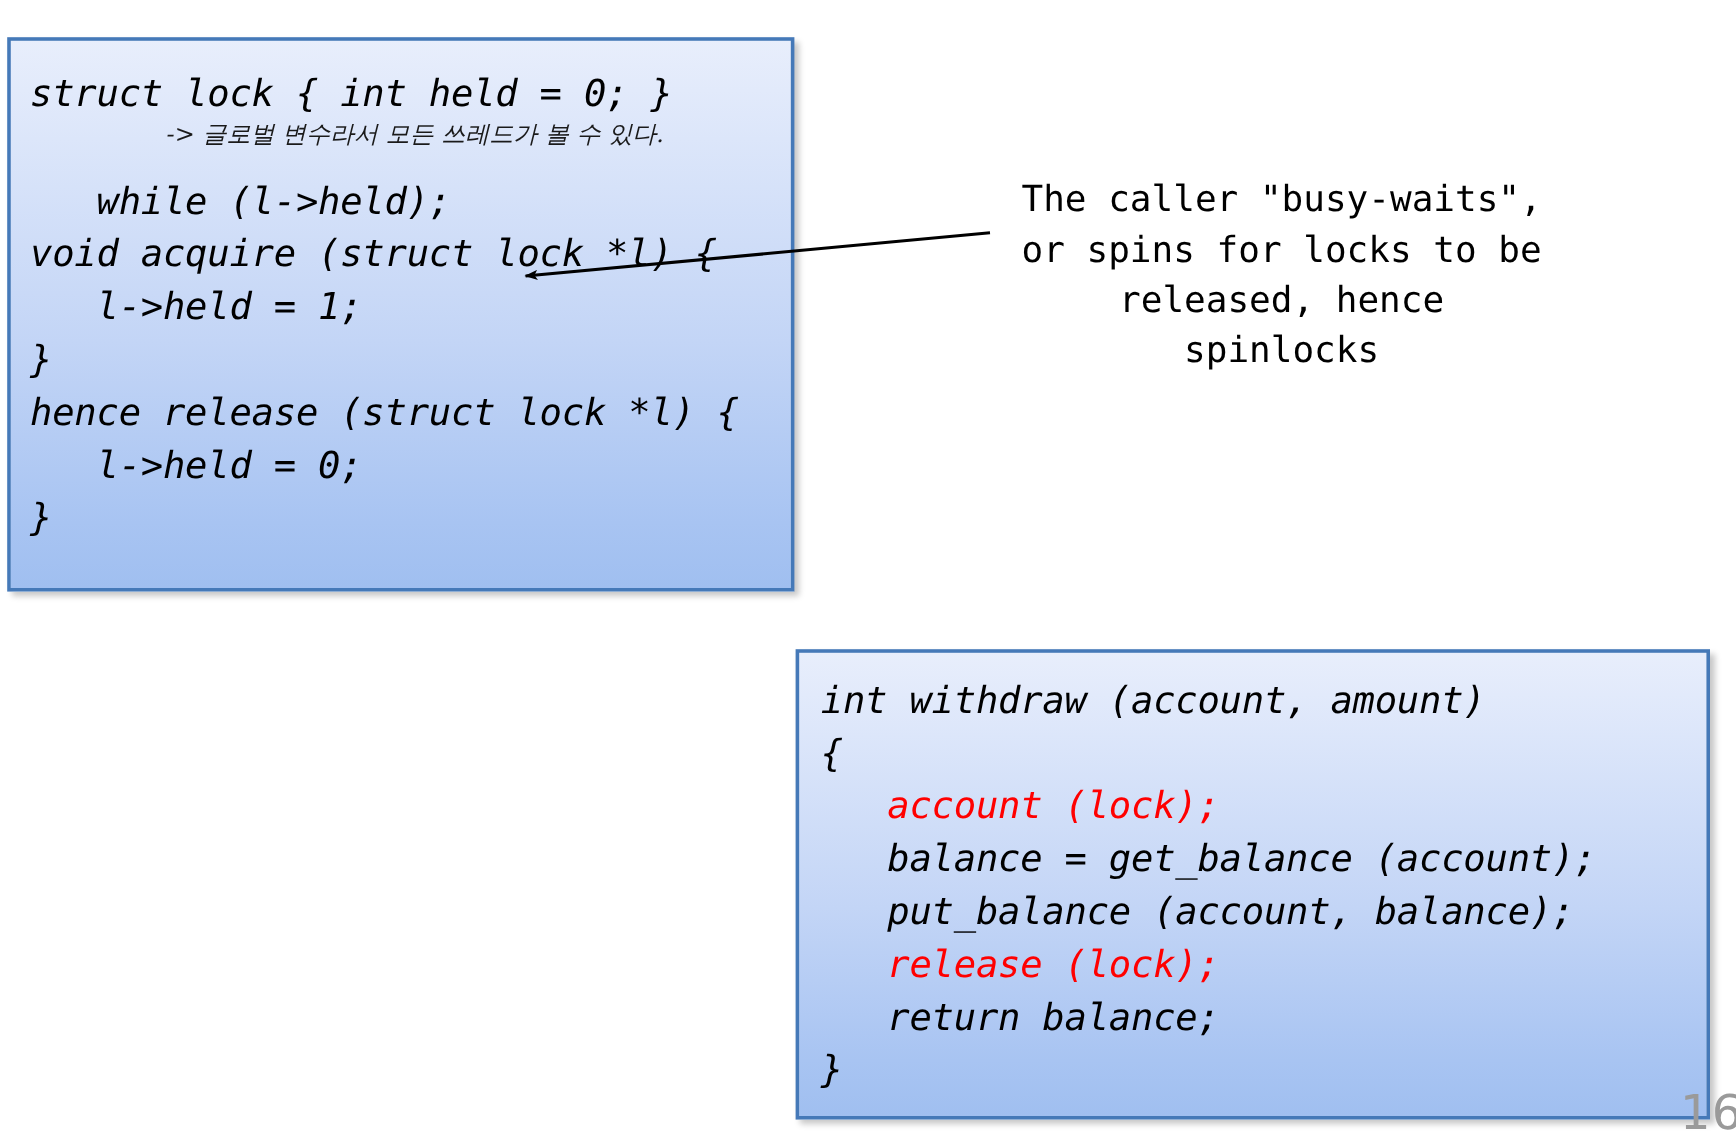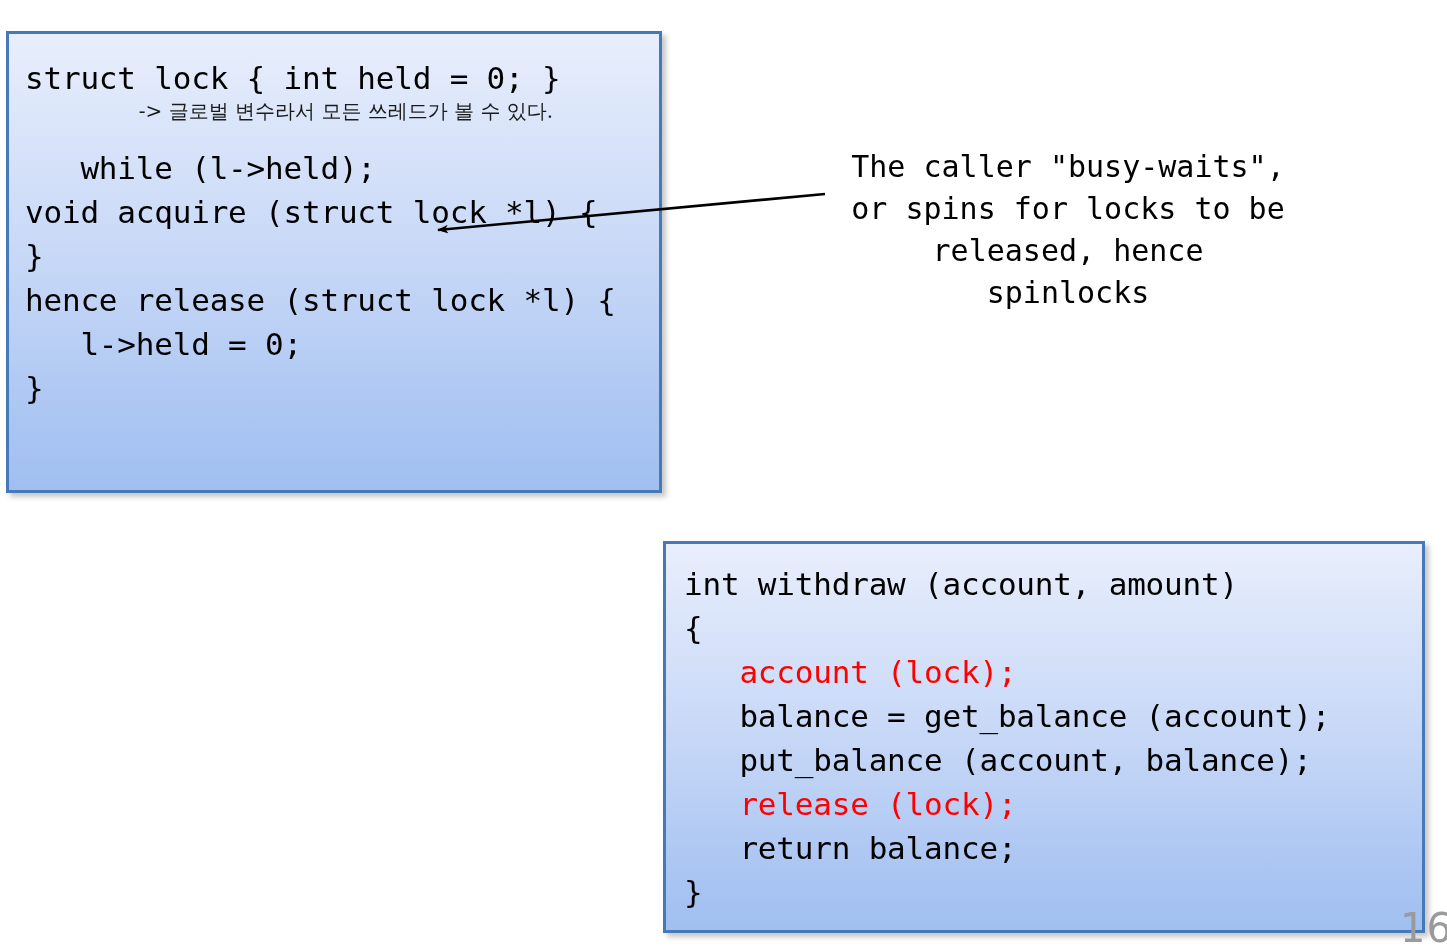--- a/index.html
+++ b/index.html
@@ -17,20 +17,21 @@
   }
 
   
   .code-box {
     position: absolute;
     box-sizing: border-box;
     border: 3px solid #4579b8;
     background: linear-gradient(to bottom, #e8eefc 0%, #dce6fa 18%, #c3d5f6 55%, #a8c4f2 88%, #a0bff0 100%);
     box-shadow: 4px 4px 5px rgba(0,0,0,0.22);
     overflow: hidden;
+    font-style: italic;
   }
 
   #lock-api-box {
     left: 6px;
     top: 31px;
     width: 656px;
     height: 462px;
     padding: 22px 0 0 16px;
   }
 
@@ -108,20 +109,21 @@
 </head>
 <body>
 
 <div class="code-box" id="lock-api-box">
   <div>
       <div class="code-line">struct lock { int held = 0; }</div>
       <div class="ko-note">-&gt; 글로벌 변수라서 모든 쓰레드가 볼 수 있다.</div>
       <div class="code-line blank"></div>
       <div class="code-line">   while (l-&gt;held);</div>
       <div class="code-line">void acquire (struct lock *l) {</div>
+      <div class="code-line">   l-&gt;held = 1;</div>
       <div class="code-line">}</div>
       <div class="code-line">hence release (struct lock *l) {</div>
       <div class="code-line">   l-&gt;held = 0;</div>
       <div class="code-line">}</div>
     </div>
 </div>
 
 <div id="busy-wait-note">The caller "busy-waits",
 or spins for locks to be
 released, hence

